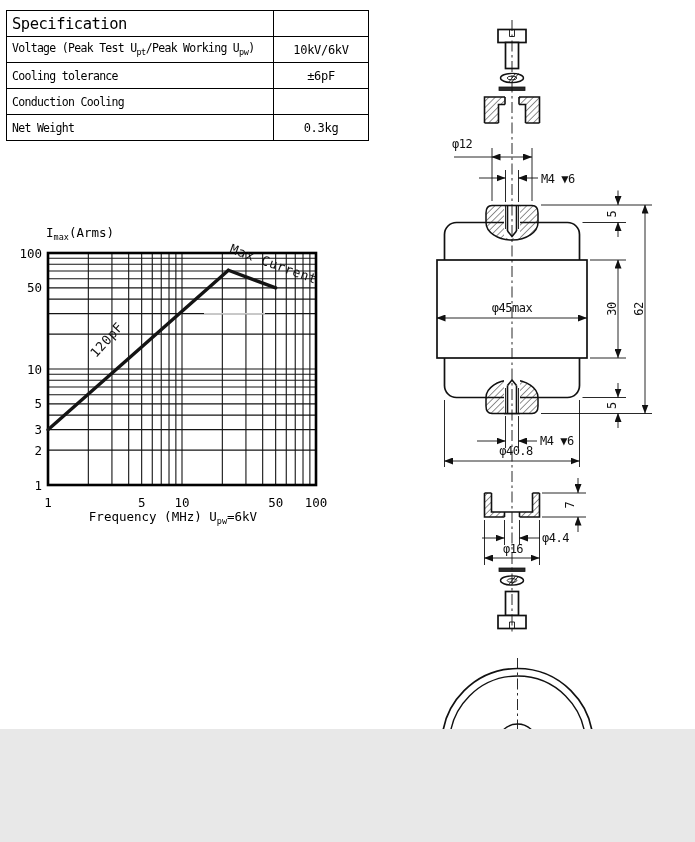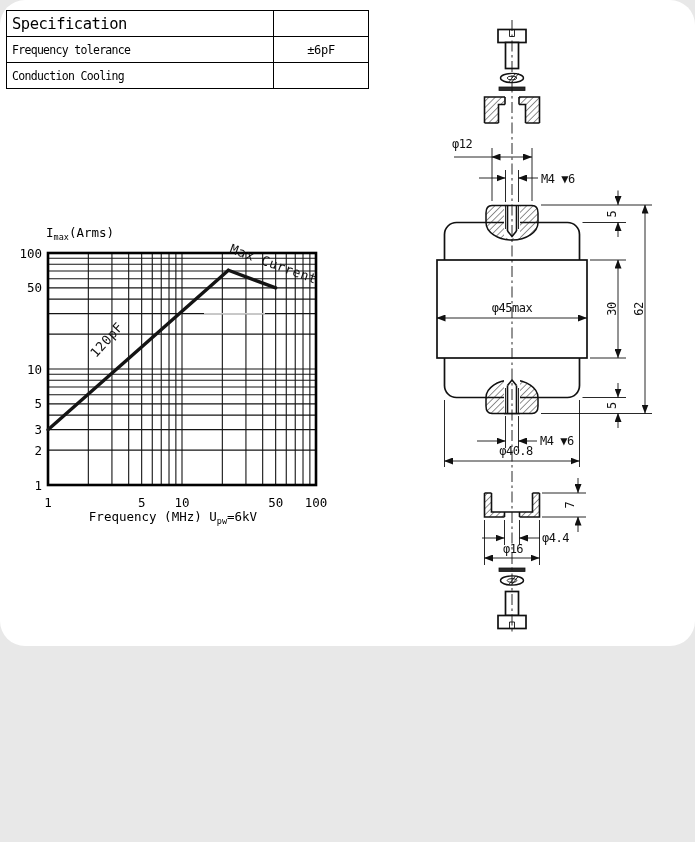--- a/index.html
+++ b/index.html
@@ -1,17 +1,17 @@
 <!DOCTYPE html>
 <html><head>
 <meta charset="utf-8">
 <style>
   html,body{margin:0;padding:0;background:#e8e8e8;}
-  .page{position:relative;width:695px;height:646px;background:#ffffff;overflow:hidden;
-        font-family:"DejaVu Sans Mono",monospace;color:#000;border-radius:25px;}
+  .page{position:relative;width:695px;height:729px;background:#ffffff;overflow:hidden;
+        font-family:"DejaVu Sans Mono",monospace;color:#000;}
   
   table.spec{position:absolute;left:6px;top:10px;border-collapse:collapse;width:362px;table-layout:fixed;background:#fff;}
   table.spec td{border:1.5px solid #000;height:25px;padding:0 2px 0 5px;font-size:11.5px;
                 letter-spacing:-0.7px;white-space:nowrap;overflow:hidden;}
   table.spec tr.title td.lab{font-size:15.5px;letter-spacing:-0.5px;}
   table.spec td.val{text-align:center;padding:0;letter-spacing:-0.3px;font-size:12px;}
   sub{font-size:8.5px;letter-spacing:-0.5px;}
   
   svg.gfx{position:absolute;left:0;top:0;font-family:"DejaVu Sans Mono",monospace;}
   .grid{stroke:#141414;stroke-width:1.1;}
@@ -40,26 +40,34 @@
     <colgroup>
         <col style="width:267px">
         <col style="width:95px">
       </colgroup>
     <tbody>
         <tr class="title">
       <td class="lab">Specification</td>
       <td class="val"></td>
     </tr>
     <tr>
-      <td class="lab">Frequency tolerance</td>
+      <td class="lab">Voltage (Peak Test U<sub>pt</sub>/Peak Working U<sub>pw</sub>)</td>
+      <td class="val">10kV/6kV</td>
+    </tr>
+    <tr>
+      <td class="lab">Cooling tolerance</td>
       <td class="val">±6pF</td>
     </tr>
     <tr>
       <td class="lab">Conduction Cooling</td>
       <td class="val"></td>
+    </tr>
+    <tr>
+      <td class="lab">Net Weight</td>
+      <td class="val">0.3kg</td>
     </tr>
   </tbody>
     </table>
 
   <svg class="gfx" width="695" height="842" viewBox="0 0 695 842">
     <defs>
       <pattern id="hatch" width="4.5" height="4.5" patternUnits="userSpaceOnUse" patternTransform="rotate(45)">
         <line x1="0" y1="0" x2="0" y2="4.5" stroke="#222" stroke-width="1"></line>
       </pattern>
       <marker id="arrE" markerUnits="userSpaceOnUse" markerWidth="9.5" markerHeight="7" refX="9" refY="3.5" orient="auto">

